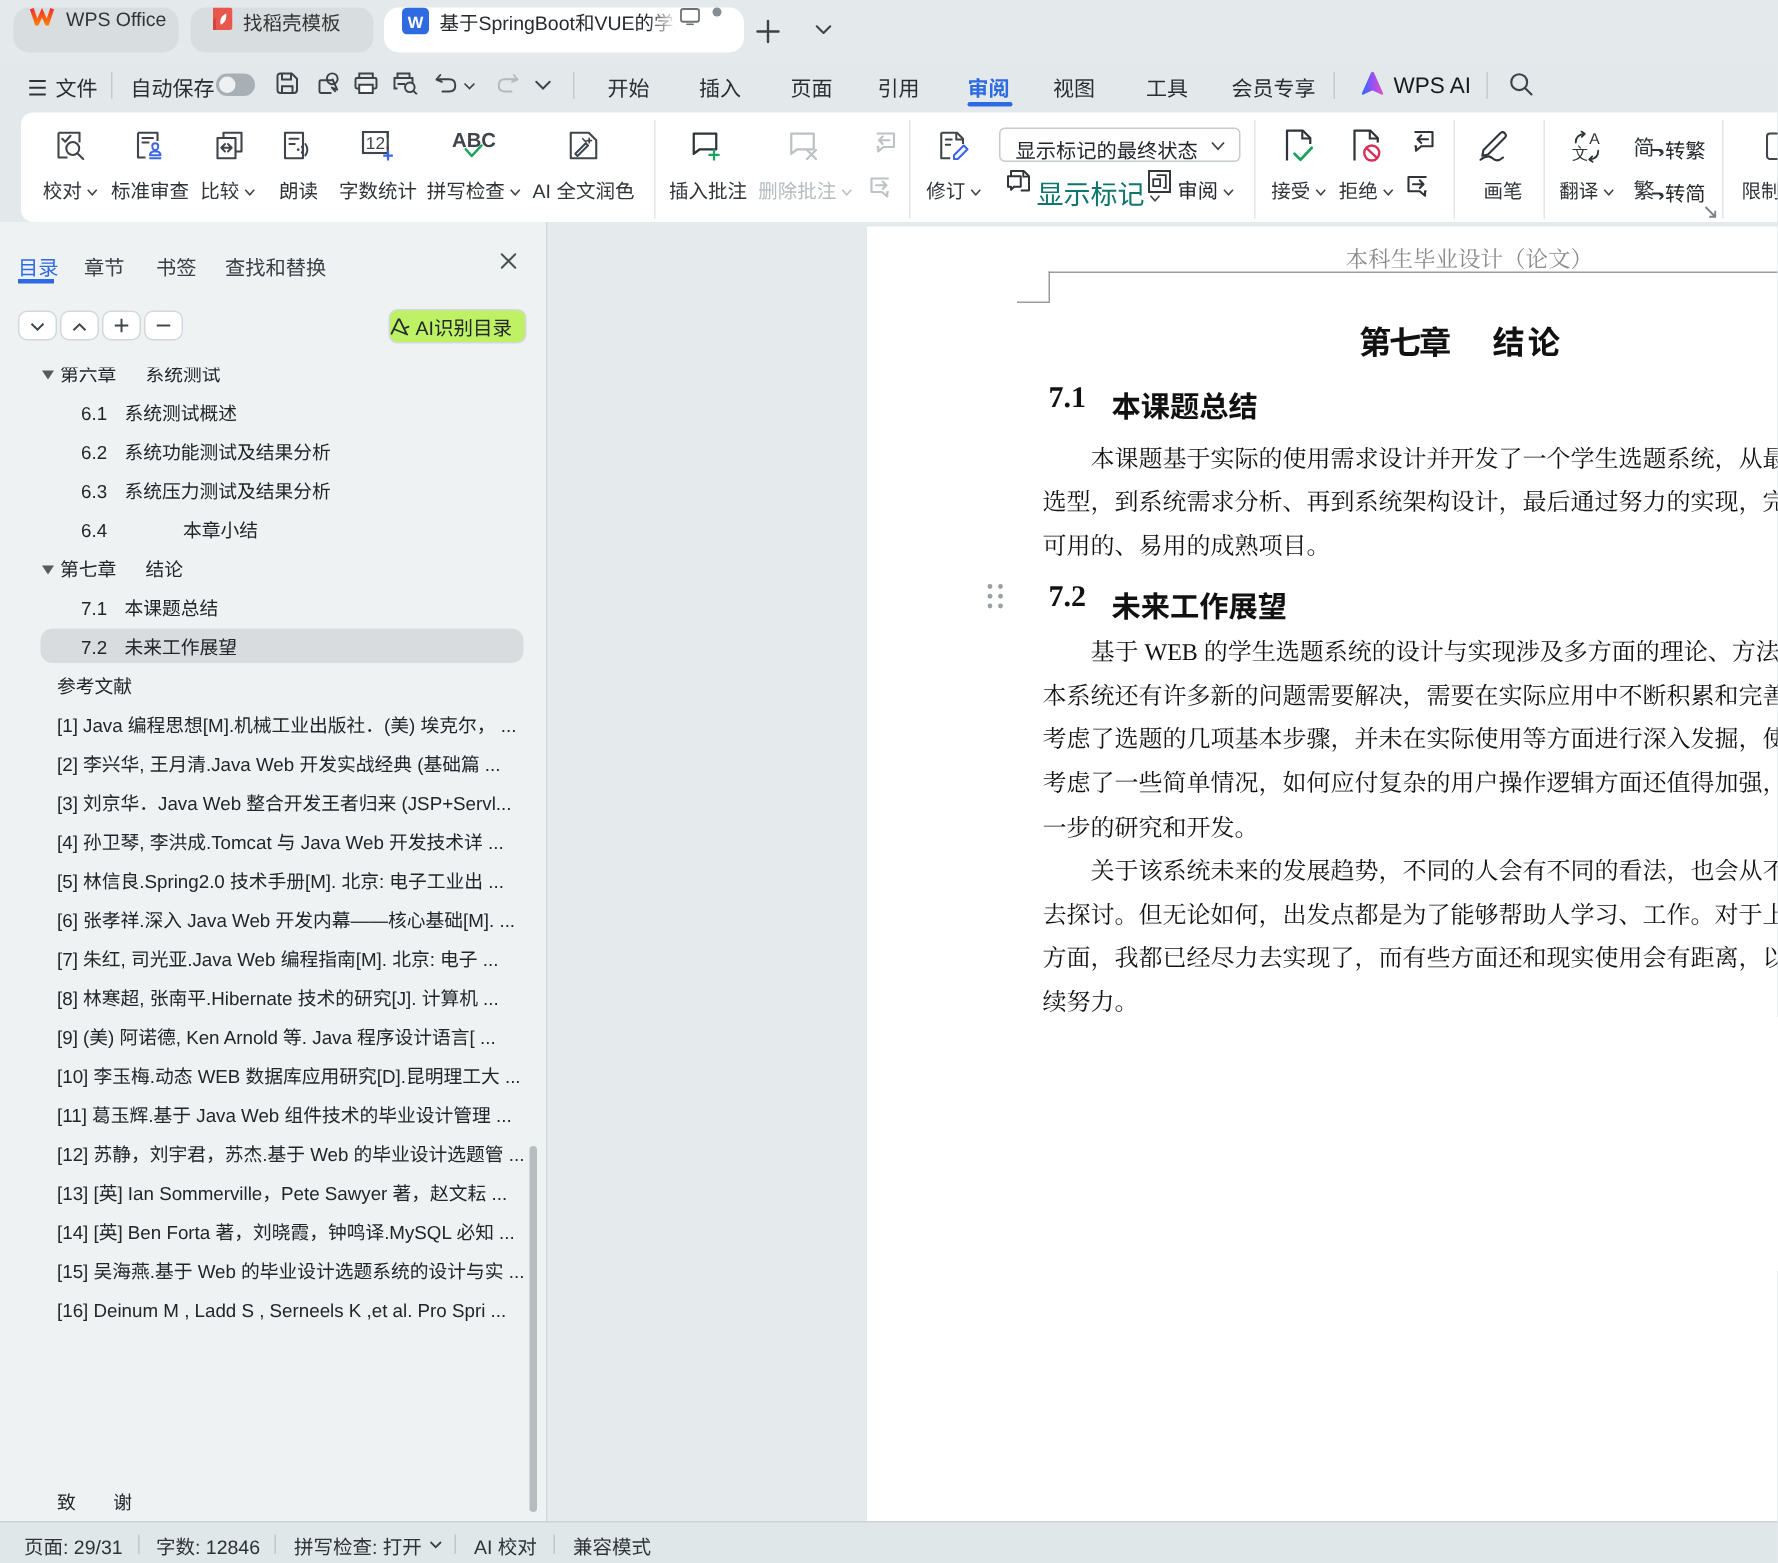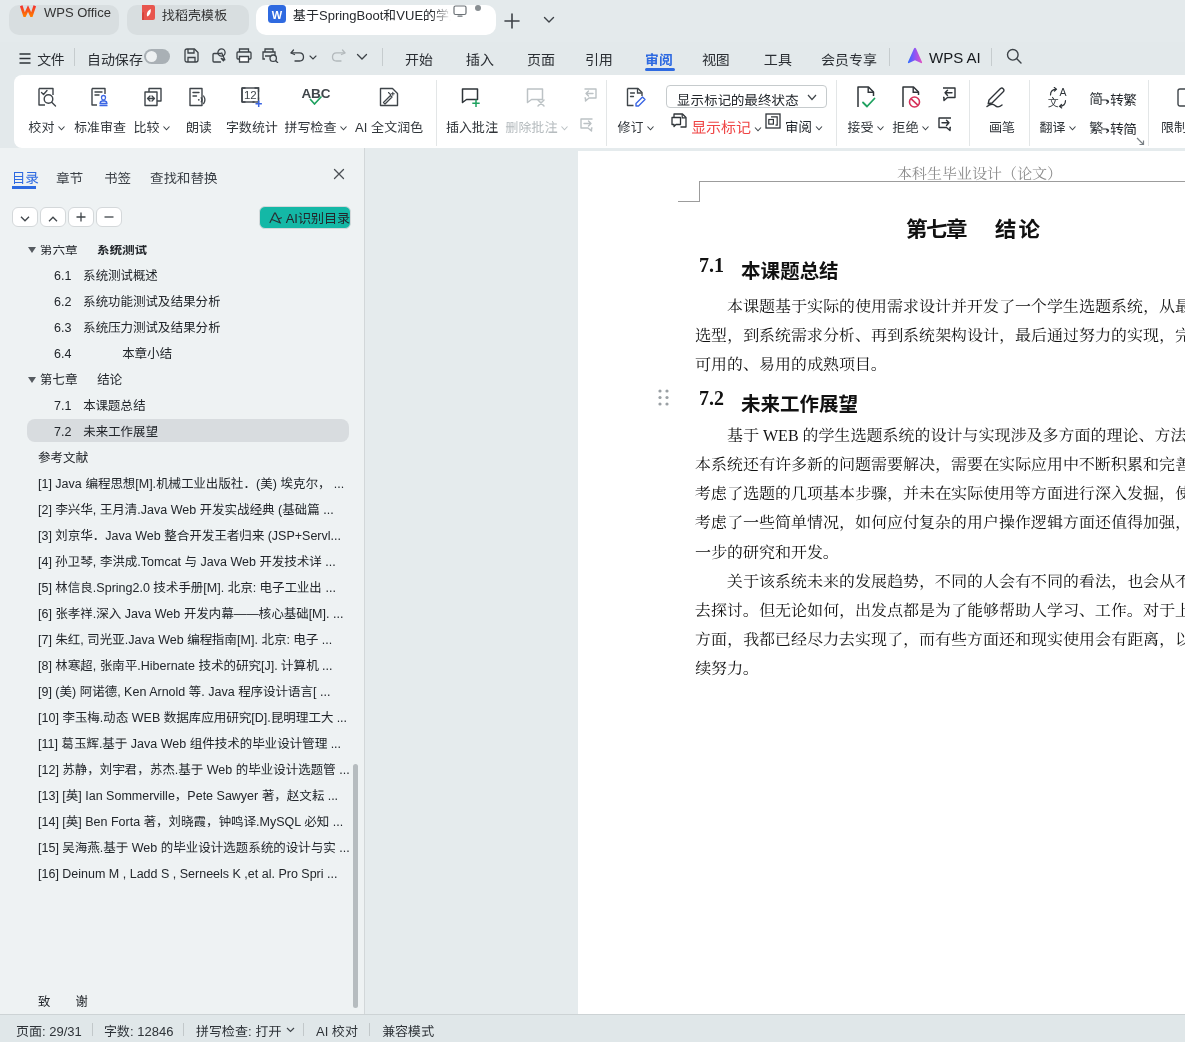--- a/index.html
+++ b/index.html
@@ -22,21 +22,21 @@
 .rsep{position:absolute;top:5px;width:1px;height:66px;background:#e3e6e7;}
 .rlabel{position:absolute;top:42px;font-size:13px;color:#30353a;white-space:nowrap;transform:translateX(-50%);}
 .rlabel.gray{color:#b6bcbf;}
 .ricon{position:absolute;top:12px;transform:translateX(-50%);}
 .chev{display:inline-block;margin-left:3px;vertical-align:1px;}
 
 #sidebar{left:0;top:148px;width:364px;height:866px;background:#eef2f3;}
 #sbdivider{left:364px;top:148px;width:1px;height:866px;background:#d2d7d9;}
 .sbtab{position:absolute;top:19px;font-size:13.5px;color:#3a3f45;}
 .navbtn{position:absolute;top:59px;width:26px;height:20px;background:#fff;border:1px solid #d4d8da;border-radius:6px;box-sizing:border-box;text-align:center;}
-#aibtn{position:absolute;top:58px;left:259px;width:92px;height:23px;background:#14b8a6;border:1px solid #d4d8da;border-radius:6px;box-sizing:border-box;font-size:13px;color:#23272c;display:flex;align-items:center;justify-content:flex-end;}
+#aibtn{position:absolute;top:58px;left:259px;width:92px;height:23px;background:#bef264;border:1px solid #d4d8da;border-radius:6px;box-sizing:border-box;font-size:13px;color:#23272c;display:flex;align-items:center;justify-content:flex-start;}
 .trow{position:absolute;font-size:12.5px;color:#22262b;white-space:nowrap;height:24px;line-height:24px;}
 
 #docarea{left:365px;top:148px;width:820px;height:866px;background:#e5ebed;}
 #page{position:absolute;left:213px;top:3px;width:607px;height:863px;background:#fff;}
 .serif{font-family:"Liberation Serif","Noto Serif SC",serif;}
 .docline{position:absolute;font-size:16px;color:#121212;line-height:20px;white-space:nowrap;font-family:"Liberation Serif","Noto Serif SC",serif;}
 
 #statusbar{left:0;top:1014px;width:1185px;height:28px;background:#e0e7e9;border-top:1px solid #cdd3d5;box-sizing:border-box;}
 .st{position:absolute;top:6px;font-size:13px;color:#2e3338;white-space:nowrap;}
 .stsep{position:absolute;top:8px;width:1px;height:13px;background:#c2c8ca;}
@@ -261,21 +261,21 @@
     <div style="position:absolute;left:10px;top:3px;font-size:13.5px;color:#23272c;">显示标记的最终状态</div>
     <svg style="position:absolute;right:9px;top:8px;" width="10" height="7" viewBox="0 0 10 7">
         <path d="M1 1 L5 5.5 L9 1" fill="none" stroke="#3f454a" stroke-width="1.2"></path>
       </svg>
   </div>
   <svg class="abs" style="left:657px;top:38px;" width="16" height="17" viewBox="0 0 16 17">
     <path d="M3 4.5 V1 H11.5 L15 4.5 V14 H9.5" fill="none" stroke="#2f3439" stroke-width="1.3" stroke-linejoin="round"></path>
     <path d="M11.2 1.2 V4.8 H14.8" fill="none" stroke="#2f3439" stroke-width="1.2"></path>
     <path d="M1 4.5 H9.5 V11.5 H5 L3 13.5 V11.5 H1 Z" fill="none" stroke="#2f3439" stroke-width="1.3" stroke-linejoin="round"></path>
   </svg>
-  <div class="abs nw" style="left:677px;top:41px;font-size:15px;color:#ef4444;">显示标记<svg class="chev" width="8" height="5" viewBox="0 0 8 5">
+  <div class="abs nw" style="left:677px;top:41px;font-size:18px;color:#0f766e;">显示标记<svg class="chev" width="8" height="5" viewBox="0 0 8 5">
         <path d="M1 0.5 L4 3.8 L7 0.5" fill="none" stroke="#3f454a" stroke-width="1.1"></path>
       </svg></div>
   <svg class="abs" style="left:751px;top:38px;" width="16" height="16" viewBox="0 0 16 16">
     <rect x="1" y="1" width="14" height="14" fill="none" stroke="#2f3439" stroke-width="1.3"></rect>
     <rect x="3.8" y="6.5" width="4.6" height="4.6" fill="none" stroke="#2f3439" stroke-width="1.2"></rect>
     <path d="M6 3.8 H12.2 V12.2 H10.5" fill="none" stroke="#2f3439" stroke-width="1.2"></path>
   </svg>
   <div class="abs nw" style="left:771px;top:41px;font-size:13.5px;color:#23272c;">审阅<svg class="chev" width="8" height="5" viewBox="0 0 8 5">
         <path d="M1 0.5 L4 3.8 L7 0.5" fill="none" stroke="#3f454a" stroke-width="1.1"></path>
       </svg></div>
@@ -375,21 +375,21 @@
   <div id="aibtn">
     <svg width="13" height="12" viewBox="0 0 13 12" style="margin-right:4px;">
       <path d="M1 10.5 L5.5 1.2 Q6 0.4 6.5 1.2 L11 10.5 M3 7.5 L11.5 11 M9.3 7 L12.5 5.8" fill="none" stroke="#2a2f34" stroke-width="1.2" stroke-linecap="round"></path>
     </svg>AI识别目录
   </div>
 
   <div id="tocwrap" class="abs" style="left:0;top:97px;width:352px;height:646px;overflow:hidden;padding-left:24px;">
   <div class="trow" style="top: -7px; left: 0px; width: 352px;">
         <span style="position:absolute;left:28px;top:9px;width:0;height:0;border-left:4.5px solid transparent;border-right:4.5px solid transparent;border-top:6px solid #565b60;"></span>
         <span style="position:absolute;left:40px;">第六章</span>
-        <span style="position:absolute;left:97px;font-weight:bold;">系统测试</span>
+        <span style="position:absolute;left:97px;">系统测试</span>
       </div>
       <div class="trow" style="top: 19px; left: 0px; width: 352px;">
         <span style="position:absolute;left:54px;">6.1</span>
         <span style="position:absolute;left:83px;">系统测试概述</span>
       </div>
       <div class="trow" style="top: 45px; left: 0px; width: 352px;">
         <span style="position:absolute;left:54px;">6.2</span>
         <span style="position:absolute;left:83px;">系统功能测试及结果分析</span>
       </div>
       <div class="trow" style="top: 71px; left: 0px; width: 352px;">

